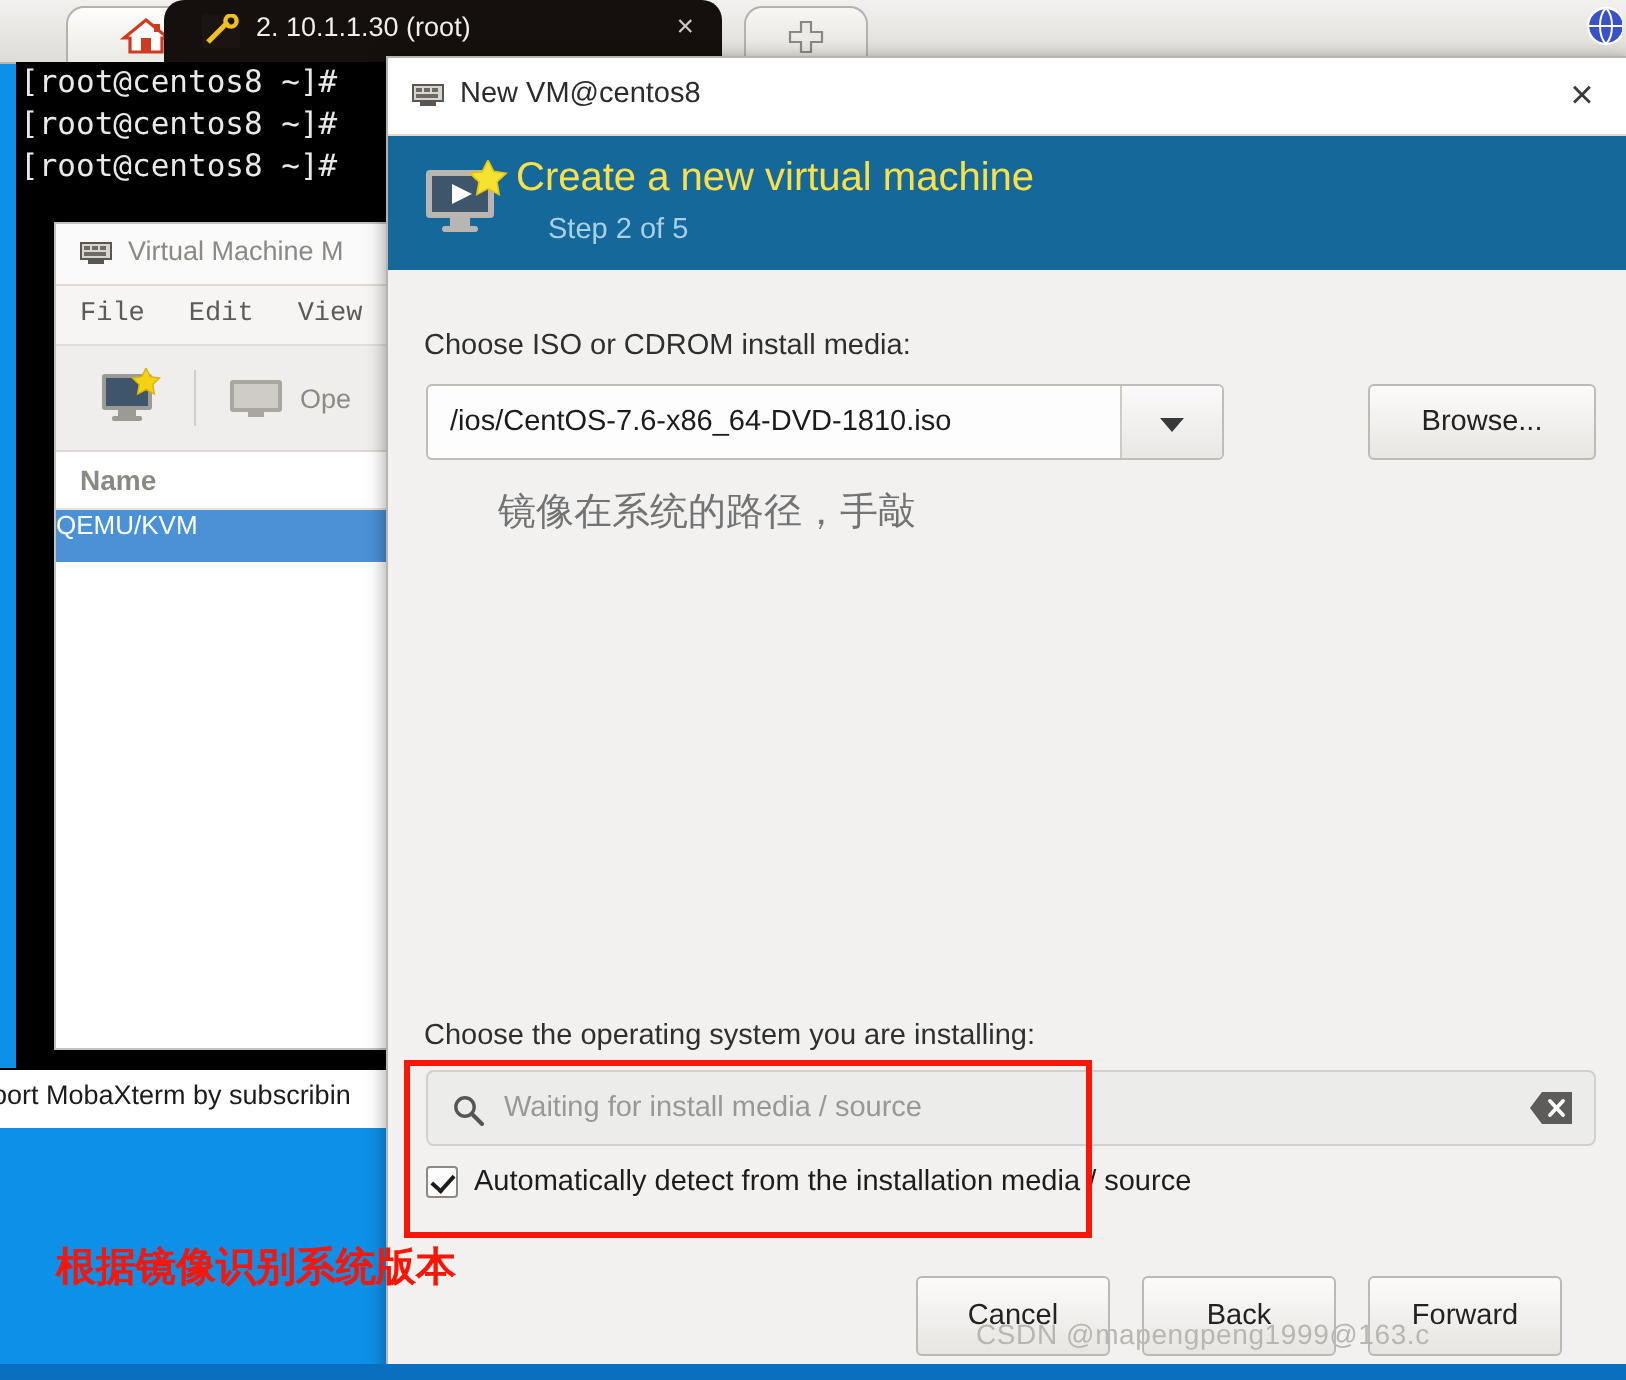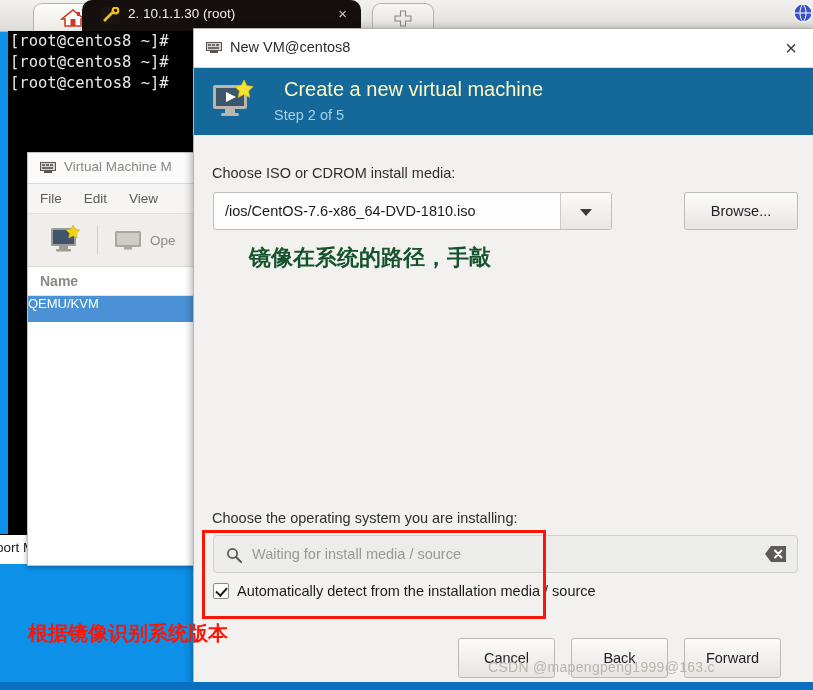--- a/index.html
+++ b/index.html
@@ -33,26 +33,26 @@
     background:#000;overflow:hidden;}
   #terminal .ln{font-family:"DejaVu Sans Mono","Liberation Mono",monospace;
     font-size:15.5px;color:#e9e9e9;white-space:pre;line-height:21px;padding-left:2px;}
   #moba-strip{position:absolute;left:0px;top:534px;width:197px;height:29px;background:#ffffff;
     border-top:1px solid #000;overflow:hidden;}
   #moba-strip span{position:absolute;left:-4px;top:5px;font-size:13.5px;color:#1b1b1b;white-space:nowrap;}
 
   
   #vmm{position:absolute;left:27px;top:111px;width:175px;height:412px;
     background:#f6f5f4;border:1px solid #c3c0bb;box-shadow:0 1px 5px rgba(0,0,0,.35);
-    overflow:hidden;margin-top:41px;}
+    overflow:hidden;}
   #vmm-title{height:30px;background:#fafafa;border-bottom:1px solid #dedbd6;position:relative;}
   #vmm-title .t{position:absolute;left:36px;top:6px;font-size:13.5px;color:#8c8984;white-space:nowrap;}
   .vm-ico{position:absolute;left:12px;top:9px;width:16px;height:12px;}
   #vmm-menu{height:29px;background:#f6f5f4;border-bottom:1px solid #e2dfda;
-    display:flex;align-items:center;padding-left:12px;gap:22px;}
+    display:flex;align-items:center;padding-left:12px;gap:22px;font-family:Liberation Mono, monospace;}
   #vmm-menu span{font-size:13.5px;color:#5d5b57;}
   #vmm-tool{height:52px;background:#f0eeec;border-bottom:1px solid #dcd9d4;
     display:flex;align-items:center;padding-left:21px;position:relative;}
   #vmm-tool .sep{width:1px;height:28px;background:#d2cfca;margin:0 16px 0 14px;}
   #vmm-tool .opentxt{font-size:13.5px;color:#8e8b86;margin-left:8px;}
   #vmm-colhdr{height:28px;background:#ffffff;border-bottom:1px solid #e6e3de;
     display:flex;align-items:center;padding-left:12px;}
   #vmm-colhdr span{font-size:14px;font-weight:bold;color:#8c8984;}
   #vmm-row{height:26px;background:#4a91d6;display:flex;align-items:flex-start;}
   #vmm-row span{font-size:13px;color:#ffffff;}
@@ -61,42 +61,42 @@
   
   #dialog{position:absolute;left:193px;top:28px;width:620px;height:656px;
     background:#f2f1f0;border:1px solid #b7b4af;box-shadow:0 2px 9px rgba(0,0,0,.4);overflow:hidden;}
   #dlg-title{height:38px;background:#ffffff;border-bottom:1px solid #dcd9d4;position:relative;}
   #dlg-title .t{position:absolute;left:36px;top:10px;font-size:14.5px;color:#2b2b2b;white-space:nowrap;}
   #dlg-title .dlg-ico{position:absolute;left:12px;top:13px;width:16px;height:12px;}
   #dlg-close{position:absolute;right:10px;top:6px;width:26px;height:26px;
     color:#3a3a3a;font-size:20px;line-height:26px;text-align:center;}
   #dlg-banner{height:67px;background:#15699a;position:relative;}
   #dlg-banner .bico{position:absolute;left:17px;top:12px;width:44px;height:44px;}
-  #dlg-banner .h1{position:absolute;left:90px;top:10px;font-size:20px;color:#fef9c3;}
+  #dlg-banner .h1{position:absolute;left:64px;top:10px;font-size:20px;color:#fde047;}
   #dlg-banner .h2{position:absolute;left:80px;top:39px;font-size:14.5px;color:#a9cfe5;}
 
   #dlg-body{position:relative;height:551px;background:#f2f1f0;}
   .lbl{position:absolute;font-size:14.5px;color:#2f2f2f;white-space:nowrap;}
   #lbl-iso{left:18px;top:30px;}
   #lbl-os{left:18px;top:375px;}
 
   #iso-combo{position:absolute;left:19px;top:57px;width:399px;height:38px;
     box-sizing:border-box;background:#fdfdfd;border:1px solid #c0bdb8;border-radius:3px;}
   #iso-combo .val{position:absolute;left:11px;top:10px;font-size:14.5px;color:#1b1b1b;white-space:nowrap;}
   #iso-arrow{position:absolute;right:0;top:0;width:50px;height:36px;
     background:linear-gradient(#fbfafa,#e9e7e4);border-left:1px solid #cecbc6;
     border-radius:0 2px 2px 0;}
   #iso-arrow .car{position:absolute;left:19px;top:16px;width:0;height:0;
     border-left:6px solid transparent;border-right:6px solid transparent;border-top:7px solid #3a3a3a;}
   #browse-btn{position:absolute;left:490px;top:57px;width:114px;height:38px;box-sizing:border-box;
     background:linear-gradient(#fcfbfb,#e8e6e2);border:1px solid #bebbb6;border-radius:3px;
     font-size:14.5px;color:#222;display:flex;align-items:center;justify-content:center;}
 
-  #note1{position:absolute;left:55px;top:108px;font-size:22px;color:#14532d;
-    font-family:"DejaVu Sans","Liberation Sans",sans-serif;white-space:nowrap;font-weight:bold;}
+  #note1{position:absolute;left:55px;top:108px;font-size:19px;color:#737373;
+    font-family:"DejaVu Sans","Liberation Sans",sans-serif;white-space:nowrap;font-weight:normal;}
 
   #os-search{position:absolute;left:19px;top:400px;width:585px;height:38px;box-sizing:border-box;
     background:#ececeb;border:1px solid #d3d0cb;border-radius:4px;}
   #os-search .sico{position:absolute;left:12px;top:11px;width:16px;height:16px;}
   #os-search .ph{position:absolute;left:38px;top:10px;font-size:14.5px;color:#9a9894;white-space:nowrap;}
   #os-clear{position:absolute;right:10px;top:9px;width:22px;height:18px;}
 
   #os-check{position:absolute;left:19px;top:448px;display:flex;align-items:flex-end;gap:8px;}
   #os-check .box{width:16px;height:16px;box-sizing:border-box;background:#fdfdfd;
     border:1px solid #8d8a85;border-radius:2px;position:relative;}

